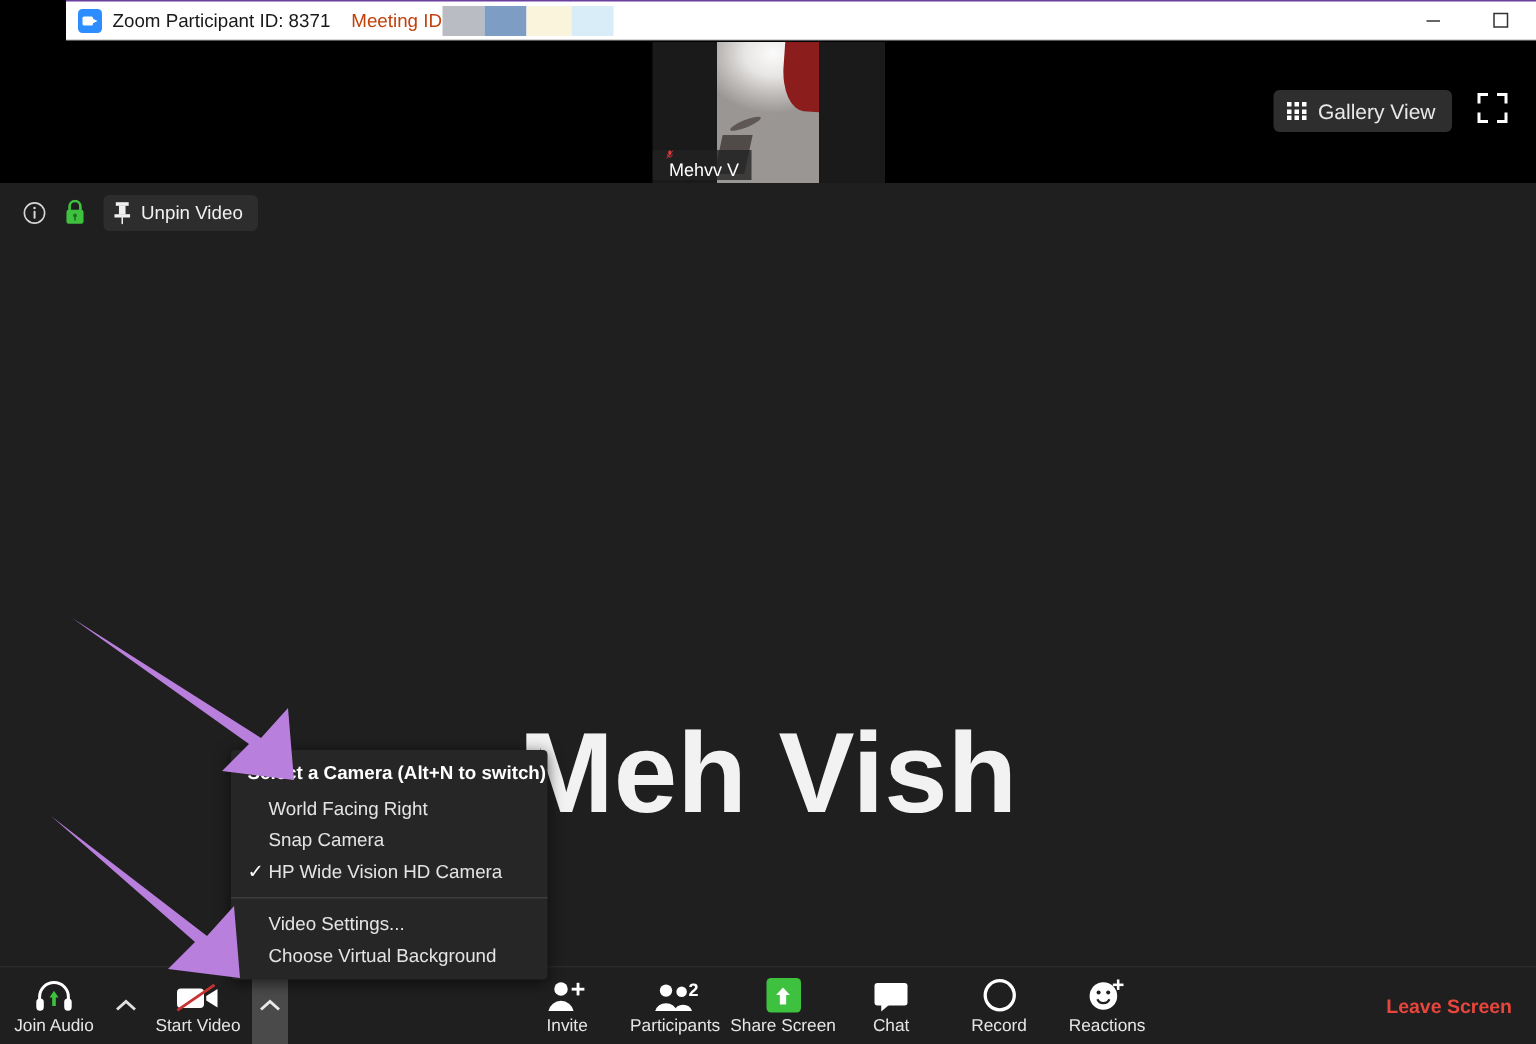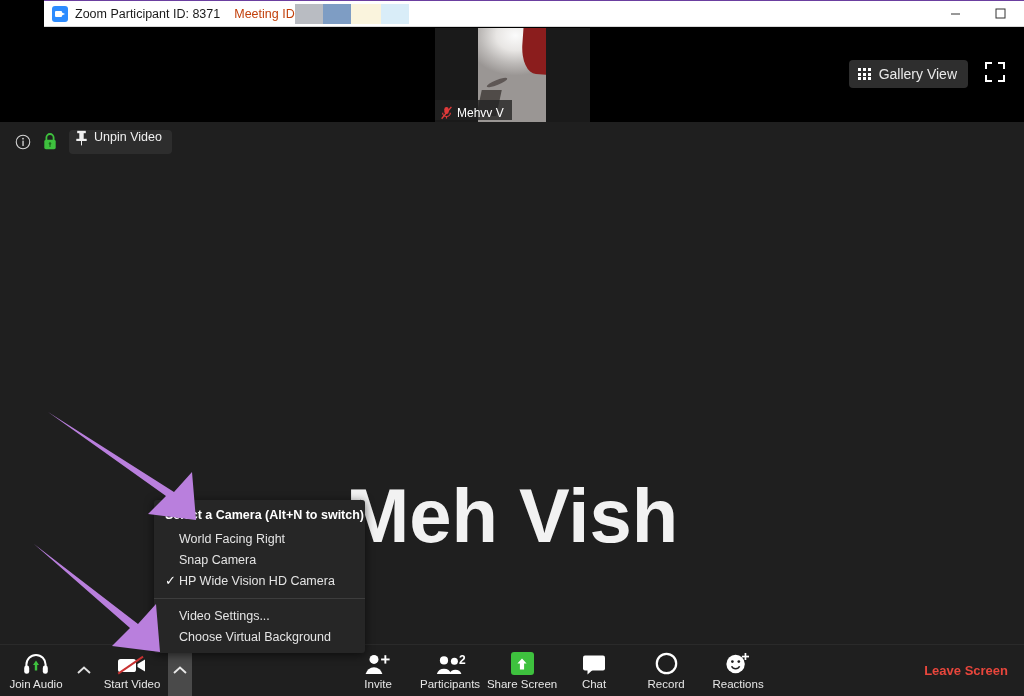--- a/index.html
+++ b/index.html
@@ -66,22 +66,23 @@
     content:""; position:absolute; left:8px; top:52px;
     width:22px; height:5px; background:#4a4240;
     border-radius:50%; transform:rotate(-22deg); opacity:.75;
   }
   .thumb-shadow {
     position:absolute; left:44px; top:62px; width:20px; height:26px;
     background:#3d3835; opacity:.8; transform:skewX(-12deg);
   }
   .thumb-namebar {
     position:absolute; left:0; bottom:2px; height:20px;
-    display:flex; align-items:flex-end; padding:0 8px 0 6px;
+    display:flex; align-items:flex-start; padding:0 8px 0 6px;
     background:rgba(35,35,35,.78);
+    flex-direction:column;
   }
   .thumb-name { color:#fff; font-size:12px; margin-left:5px; white-space:nowrap; }
   .mute-icon { width:11px; height:14px; display:block; }
 
   
   .gallery-btn {
     position:absolute; right:56px; top:33px; height:28px;
     display:flex; align-items:center; padding:0 11px 0 9px;
     background:#2e2e2e; border-radius:4px; cursor:pointer;
   }
@@ -97,21 +98,21 @@
   }
 
   
   .pinbar {
     position:absolute; left:0; top:128px; width:300px; height:27px;
     display:flex; align-items:center; gap:0;
   }
   .info-icon { margin-left:15px; width:16px; height:16px; }
   .lock-icon { margin-left:12px; width:14px; height:17px; }
   .unpin {
-    margin-left:12px; height:24px; display:flex; 
+    margin-left:12px; height:24px; display:flex; align-items:center;
     padding:0 10px 0 6px; background:rgba(48,48,48,.85); border-radius:4px;
     cursor:pointer;
   }
   .unpin-label { color:#f0f0f0; font-size:12.5px; margin-left:6px; white-space:nowrap; }
 
   
   .stage {
     position:absolute; left:0; top:122px; width:1024px; height:522px;
     background:#1f1f1f;
   }

